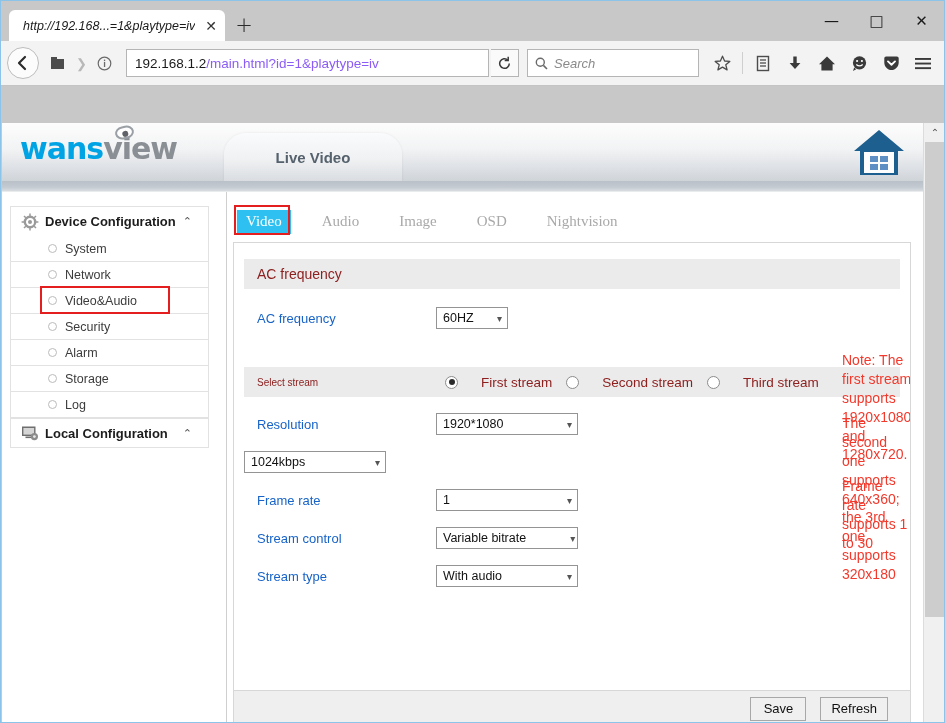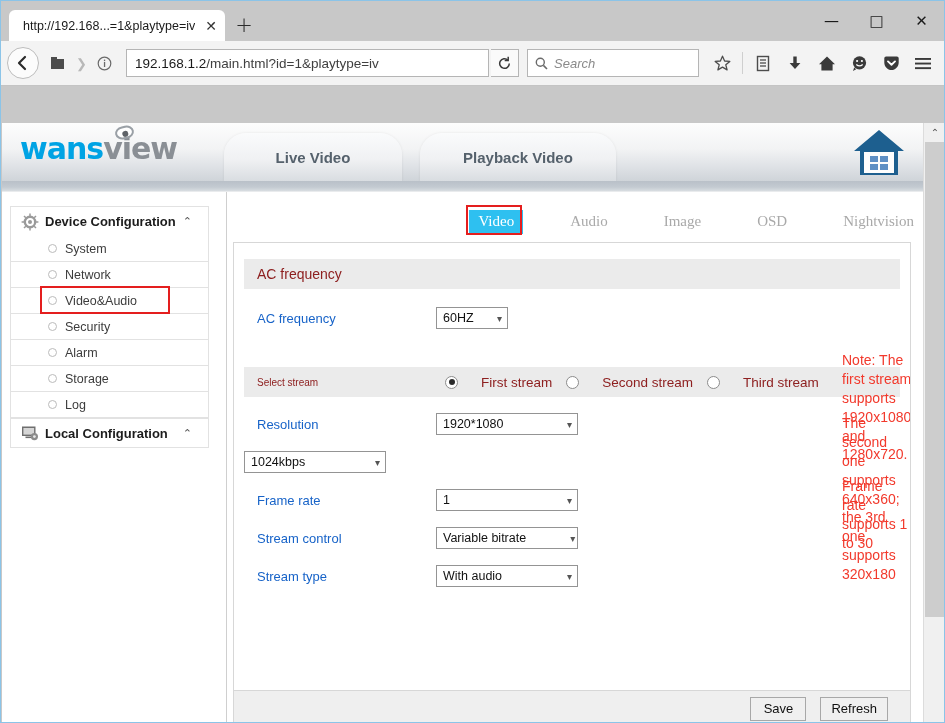--- a/index.html
+++ b/index.html
@@ -31,20 +31,21 @@
   .browser-tab {
     height: 31px;
     background: #ffffff;
     border-radius: 6px 6px 0 0;
     display: flex; align-items: center;
     padding: 0 8px 0 14px;
     max-width: 300px;
     font-size: 12.5px;
     color: #1a1a1a;
     position: relative;
+    font-style: italic;
   }
   .browser-tab .tab-title {
     white-space: nowrap; overflow: hidden; text-overflow: ellipsis;
   }
   .tab-close {
     margin-left: 10px; font-size: 14px; color: #333; line-height: 1;
     cursor: default; font-family: "DejaVu Sans", sans-serif;
   }
   .newtab {
     width: 30px; height: 30px;
@@ -92,21 +93,21 @@
     border: 1px solid #b5b5b5;
     display: flex; align-items: center;
     padding: 0 4px 0 8px;
     margin: 0 4px;
     min-width: 0;
   }
   .urlbar .urltext {
     font-size: 13.5px; color: #1a1a1a; white-space: nowrap;
     overflow: hidden; text-overflow: ellipsis;
   }
-  .urlbar .urltext .dim { color: #404040; }
+  .urlbar .urltext .dim { color: #8b5cf6; }
   .reload-btn {
     width: 28px; height: 28px;
     border: 1px solid #b5b5b5; border-left: none;
     background: #fafafa;
     display: flex; align-items: center; justify-content: center;
     color: #3a3a3a; margin-left: -4px; margin-right: 6px;
   }
   .searchbar {
     width: 172px; height: 28px;
     background: #ffffff; border: 1px solid #b5b5b5;
@@ -235,22 +236,21 @@
   #content {
     flex: 1;
     background: #ffffff;
     padding: 14px 0 0 6px;
     position: relative;
   }
   #subtabs {
     display: flex; align-items: flex-end;
     height: 28px;
     padding-left: 4px;
-    gap: 16px;
-    justify-content: flex-end;
+    gap: 0;
   }
   .subtab {
     font-family: "Liberation Serif", serif;
     font-size: 15px;
     color: #a9a9a9;
     padding: 3px 9px 4px 9px;
     position: relative;
   }
   .subtab.active {
     background: #2ec0f0;
@@ -509,23 +509,20 @@
 
   <div id="viewport">
     <div id="pagearea">
 
       <div id="siteheader">
         <div class="logo"><span class="blue">wans</span><span class="gray">view</span></div>
         <div class="logo-eye"></div>
 
         <div class="navtab" style="left:222px; width:178px;">
           <span>Live Video</span>
-        </div>
-        <div class="navtab" style="left:418px; width:196px;">
-          <span>Playback Video</span>
         </div>
 
         <div class="house">
           <svg width="56" height="52" viewBox="0 0 56 52">
             <path d="M28 3 L53 24 L47 24 L47 48 L9 48 L9 24 L3 24 Z" fill="#1d5f8f"></path>
             <rect x="13" y="25" width="30" height="21" fill="#fdfdfd"></rect>
             <rect x="19" y="29" width="18" height="14" fill="#5e8fc4"></rect>
             <line x1="28" y1="29" x2="28" y2="43" stroke="#fdfdfd" stroke-width="2"></line>
             <line x1="19" y1="36" x2="37" y2="36" stroke="#fdfdfd" stroke-width="2"></line>
           </svg>

